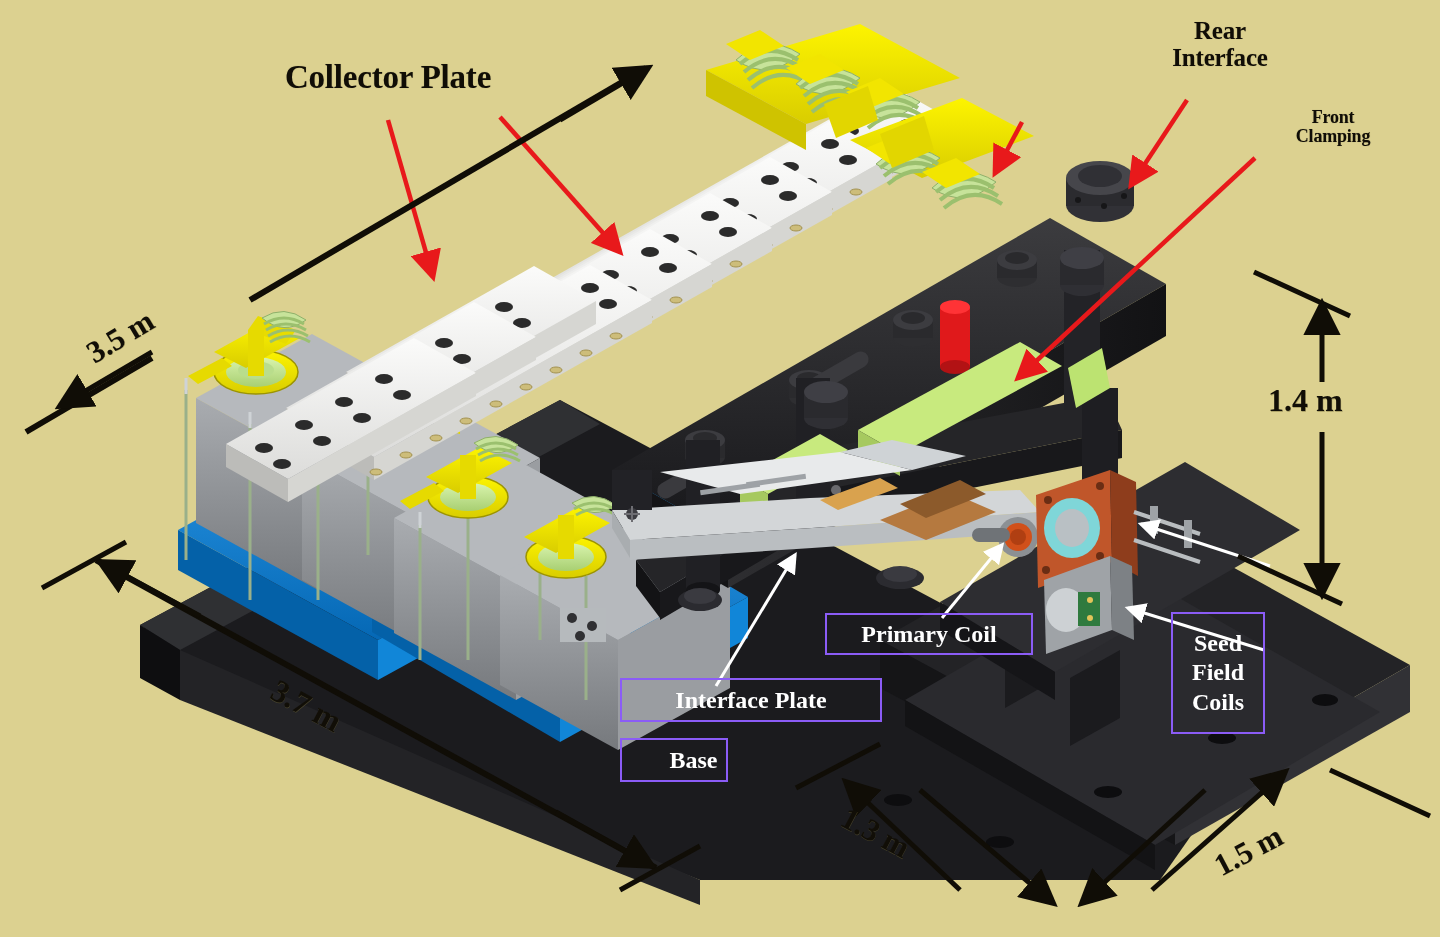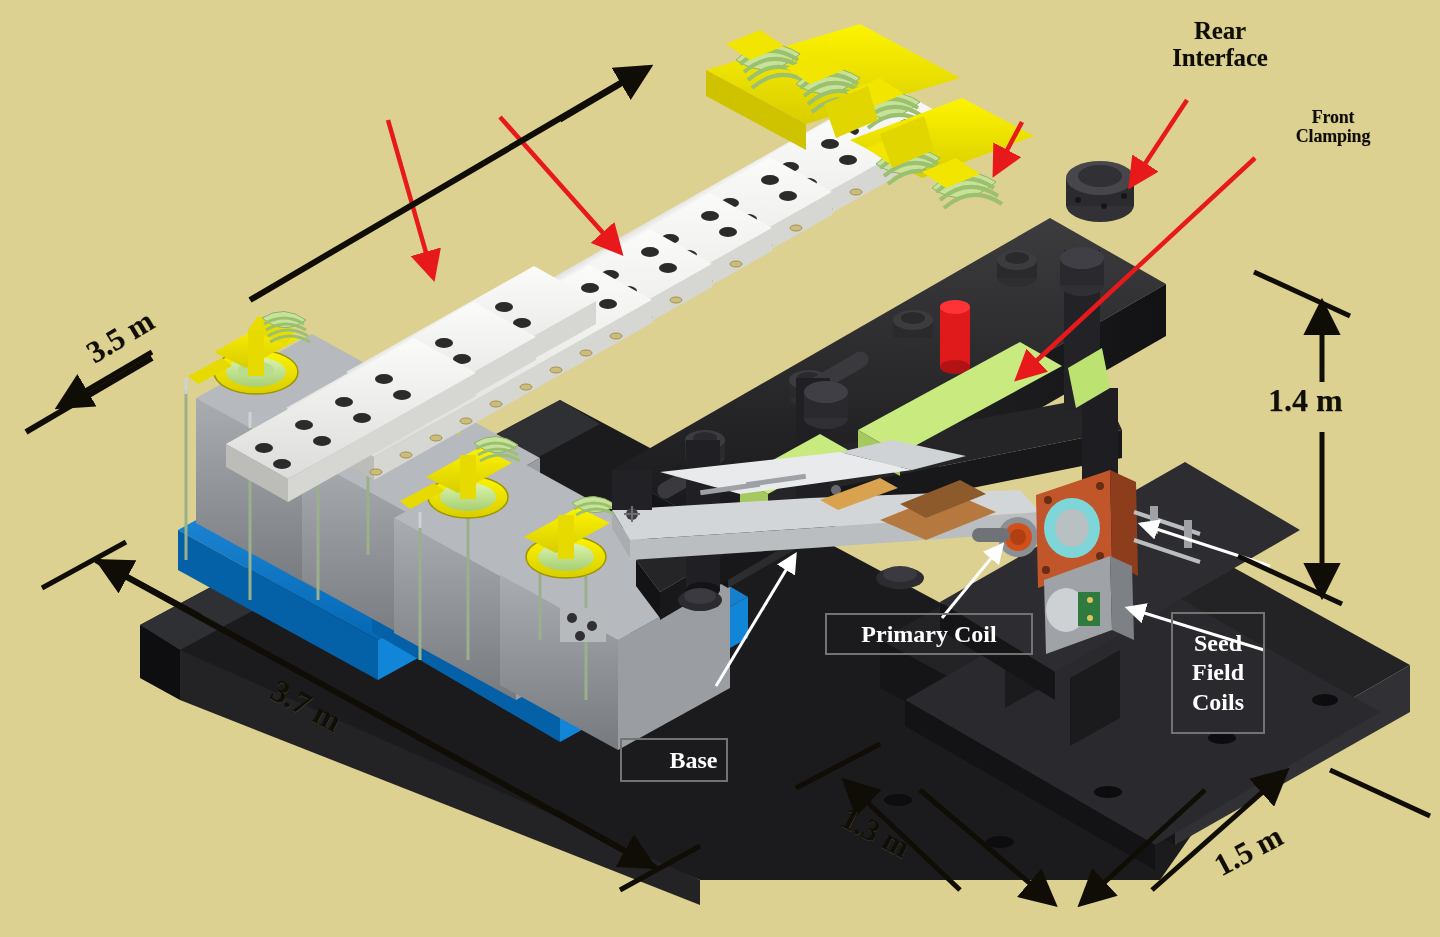--- a/index.html
+++ b/index.html
@@ -23,21 +23,21 @@
     text-align:center;
     white-space:pre-line;
     text-shadow:0 0 1px rgba(0,0,0,.25);
   }
   
   .lbl-box{
     position:absolute;
     color:#ffffff;
     font-weight:700;
     font-family:"Liberation Serif","DejaVu Serif",serif;
-    border:2px solid #737373;
+    border:2px solid #8b5cf6;
     line-height:1.12;
     text-align:center;
     white-space:pre-line;
     display:flex;align-items:center;justify-content:center;
     box-sizing:border-box;
     padding:2px 8px;
   }
   
   .dim{
     position:absolute;
@@ -725,30 +725,32 @@
       <line x1="796" y1="788" x2="880" y2="744" stroke-width="5"></line>
       <line x1="960" y1="890" x2="846" y2="782" marker-end="url(#arrBlk)" stroke-width="5"></line>
       <line x1="920" y1="790" x2="1053" y2="903" marker-end="url(#arrBlk)" stroke-width="5"></line>
 
       <line x1="1330" y1="770" x2="1430" y2="816" stroke-width="5"></line>
       <line x1="1152" y1="890" x2="1285" y2="772" marker-end="url(#arrBlk)" stroke-width="5"></line>
       <line x1="1205" y1="790" x2="1082" y2="903" marker-end="url(#arrBlk)" stroke-width="5"></line>
     </g>
   </svg>
 
+  <div class="lbl-black" style="left:238px; top:60px; width:300px; font-size:33px;">Collector Plate</div>
 
 
   <div class="lbl-black" style="left:1140px; top:18px; width:160px; font-size:25px;">Rear
 Interface</div>
 
   <div class="lbl-black" style="left:1245px; top:108px; width:176px; font-size:18px;">Front
 Clamping</div>
 
   <div class="lbl-box" style="left:825px; top:613px; width:208px; height:42px; font-size:24px;">Primary Coil</div>
 
+  <div class="lbl-box" style="left:620px; top:678px; width:262px; height:44px; font-size:24px;">Interface Plate</div>
 
   <div class="lbl-box" style="left:620px; top:738px; width:108px; height:44px; font-size:24px;padding-left:47px;">Base</div>
 
   <div class="lbl-box" style="left:1165px; top:612px; width:94px; height:122px; font-size:24px; line-height:1.22;margin-left:6px;">Seed
 Field
 Coils</div>
 
   <div class="dim" style="left:80px; top:340px; font-size:31px; transform:rotate(-31deg); transform-origin:left top;">3.5 m</div>
 
   <div class="dim" style="left:282px; top:672px; font-size:32px; transform:rotate(28deg); transform-origin:left top;">3.7 m</div>

